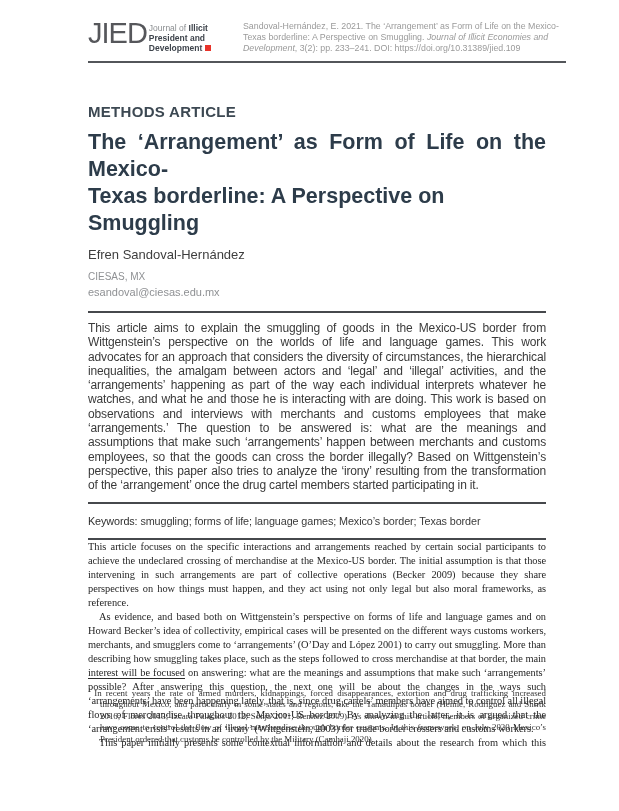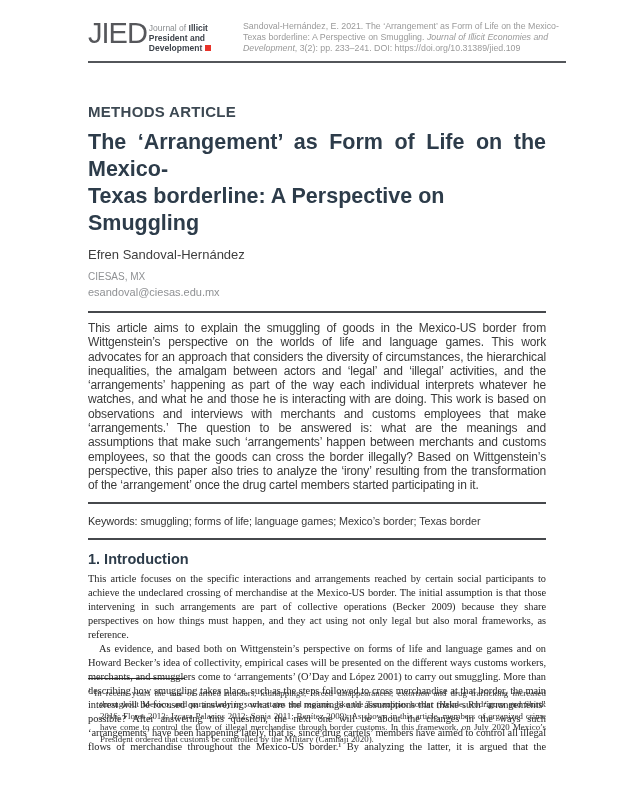--- a/index.html
+++ b/index.html
@@ -80,21 +80,20 @@
 
     <div class="abstract">
       <p>This article aims to explain the smuggling of goods in the Mexico-US border from Wittgenstein’s perspective on the worlds of life and language games. This work advocates for an approach that considers the diversity of circumstances, the hierarchical inequalities, the amalgam between actors and ‘legal’ and ‘illegal’ activities, and the ‘arrangements’ happening as part of the way each individual interprets whatever he watches, and what he and those he is interacting with are doing. This work is based on observations and interviews with merchants and customs employees that make ‘arrangements.’ The question to be answered is: what are the meanings and assumptions that make such ‘arrangements’ happen between merchants and customs employees, so that the goods can cross the border illegally? Based on Wittgenstein’s perspective, this paper also tries to analyze the ‘irony’ resulting from the transformation of the ‘arrangement’ once the drug cartel members started participating in it.</p>
     </div>
 
     <div class="keywords">
       <b>Keywords:</b><span> smuggling; forms of life; language games; Mexico’s border; Texas border</span>
     </div>
 
     <div class="intro">
-      <div class="intro-heading">1. Introduction</div>
       <p>This article focuses on the specific interactions and arrangements reached by certain social participants to achieve the undeclared crossing of merchandise at the Mexico-US border. The initial assumption is that those intervening in such arrangements are part of collective operations (Becker 2009) because they share perspectives on how things must happen, and they act using not only legal but also moral frameworks, as reference.</p>
       <p class="indent">As evidence, and based both on Wittgenstein’s perspective on forms of life and language games and on Howard Becker’s idea of collectivity, empirical cases will be presented on the different ways customs workers, merchants, and smugglers come to ‘arrangements’ (O’Day and López 2001) to carry out smuggling. More than describing how smuggling takes place, such as the steps followed to cross merchandise at that border, the main interest will be focused on answering: what are the meanings and assumptions that make such ‘arrangements’ possible? After answering this question, the next one will be about the changes in the ways such ‘arrangements’ have been happening lately, that is, since drug cartels’ members have aimed to control all illegal flows of merchandise throughout the Mexico-US border.¹ By analyzing the latter, it is argued that the ‘arrangement crisis’ results in an ‘irony’ (Wittgenstein, 2003) for trade border crossers and customs workers.</p>
       <p class="indent">This paper initially presents some contextual information and details about the research from which this article emerged. Subsequently, it explains the concepts of arrangement and forms of life, and finally, describes the several ways in which the agreement happens, and how these have changed with the drug cartels’ intervention.</p>
     </div>
 
   </div>
 
   <div class="footnote">
     <hr class="footnote-rule">
     <div class="footnote-body"><sup>1</sup><span>In recent years the rate of armed murders, kidnappings, forced disappearances, extortion and drug trafficking increased throughout Mexico, and particularly in some states and regions, like the Tamaulipas border (Heinle, Rodríguez and Shirtk 2016; Flores 2013; Izcara Palacios 2012; Sonja 2011; Benítez 2009). As shown in this article, members of organized crime have come to control the flow of illegal merchandise through border customs. In this framework, on July 2020 Mexico’s President ordered that customs be controlled by the Military (Camhaji 2020).</span></div>

